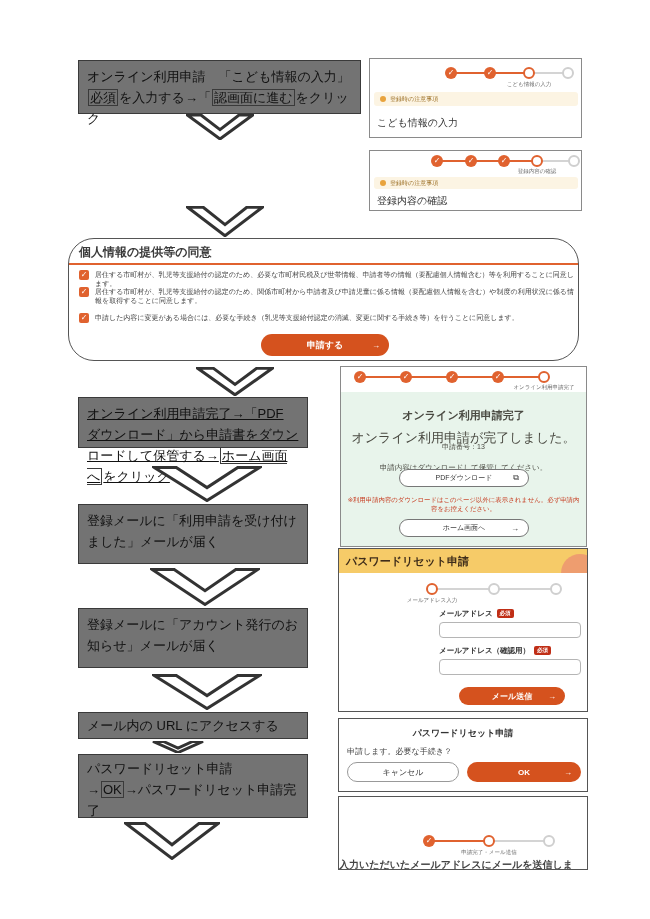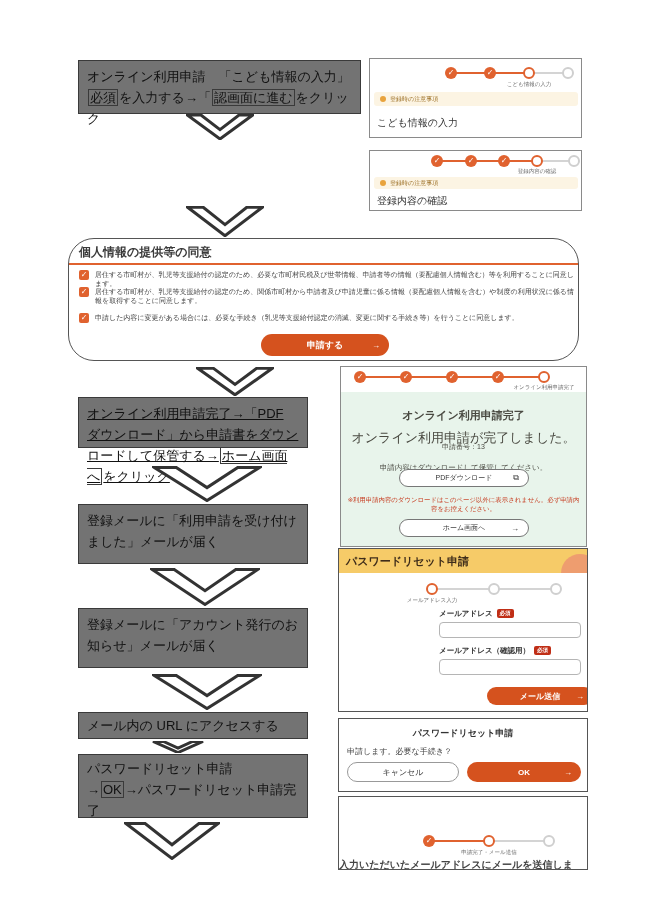--- a/index.html
+++ b/index.html
@@ -205,21 +205,21 @@
     <span class="scircle fut" style="left:217px;top:40px;"></span>
     <span class="slabel" style="left:93px;top:48px;">メールアドレス入力</span>
     <div class="flabel" style="left:100px;top:60px;">
       <span>メールアドレス</span><span class="req">必須</span>
     </div>
     <div class="inp" style="left:100px;top:73px;width:142px;height:16px;"></div>
     <div class="flabel" style="left:100px;top:97px;">
       <span>メールアドレス（確認用）</span><span class="req">必須</span>
     </div>
     <div class="inp" style="left:100px;top:110px;width:142px;height:16px;"></div>
-    <div class="pill orange" style="left:148px;top:138px;width:106px;height:18px;font-size:8px;font-weight:bold;text-align:center;">
+    <div class="pill orange" style="left:120px;top:138px;width:106px;height:18px;font-size:8px;font-weight:bold;text-align:center;">
       <span>メール送信</span>
       <span class="arr">→</span>
     </div>
   </div>
 
   <div class="shot" style="left:338px;top:718px;width:250px;height:74px;border-color:#555;">
     <div class="cen" style="top:8px;font-size:9px;font-weight:bold;color:#333;">パスワードリセット申請</div>
     <div style="position:absolute;left:8px;top:27px;font-size:8px;color:#444;">申請します。必要な手続き？</div>
     <div class="pill white" style="left:8px;top:43px;width:112px;height:20px;font-size:8px;border-color:#999;">
       <span>キャンセル</span>

